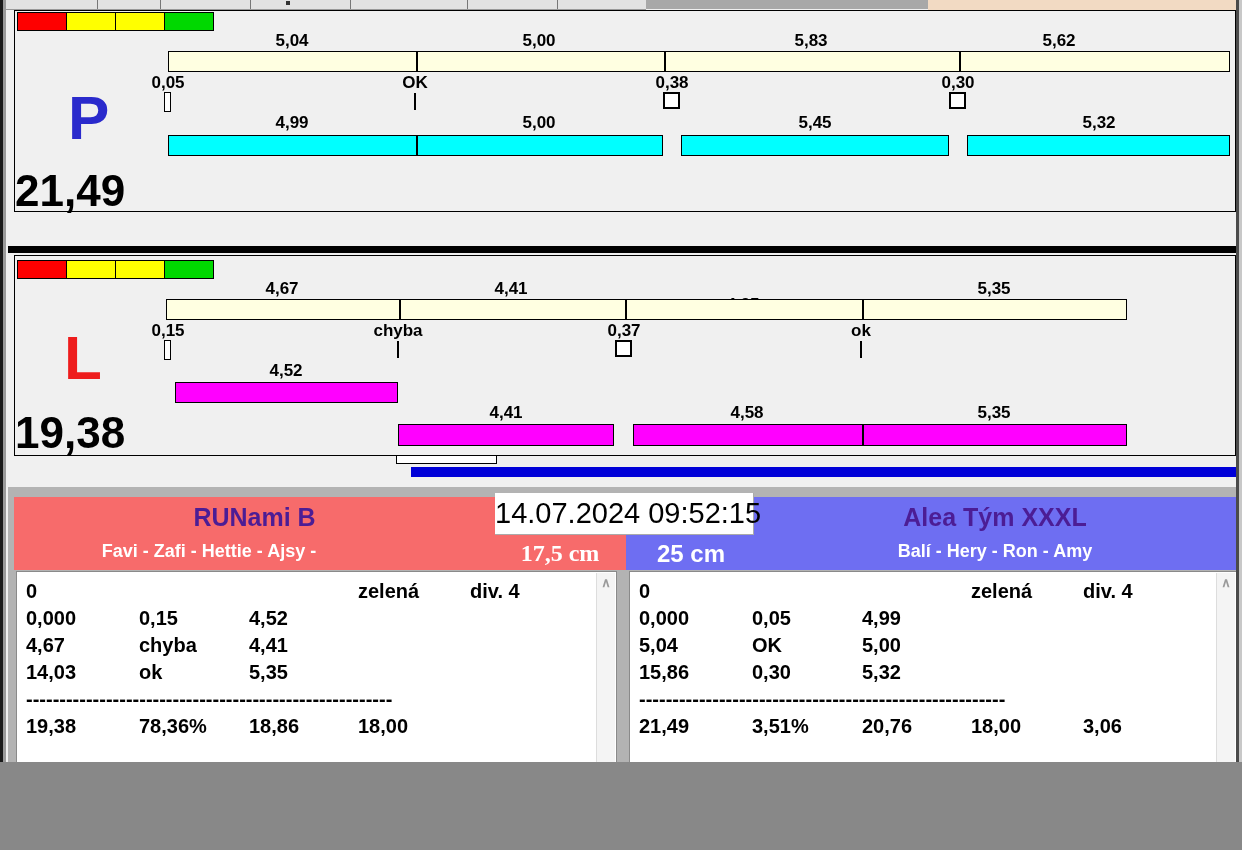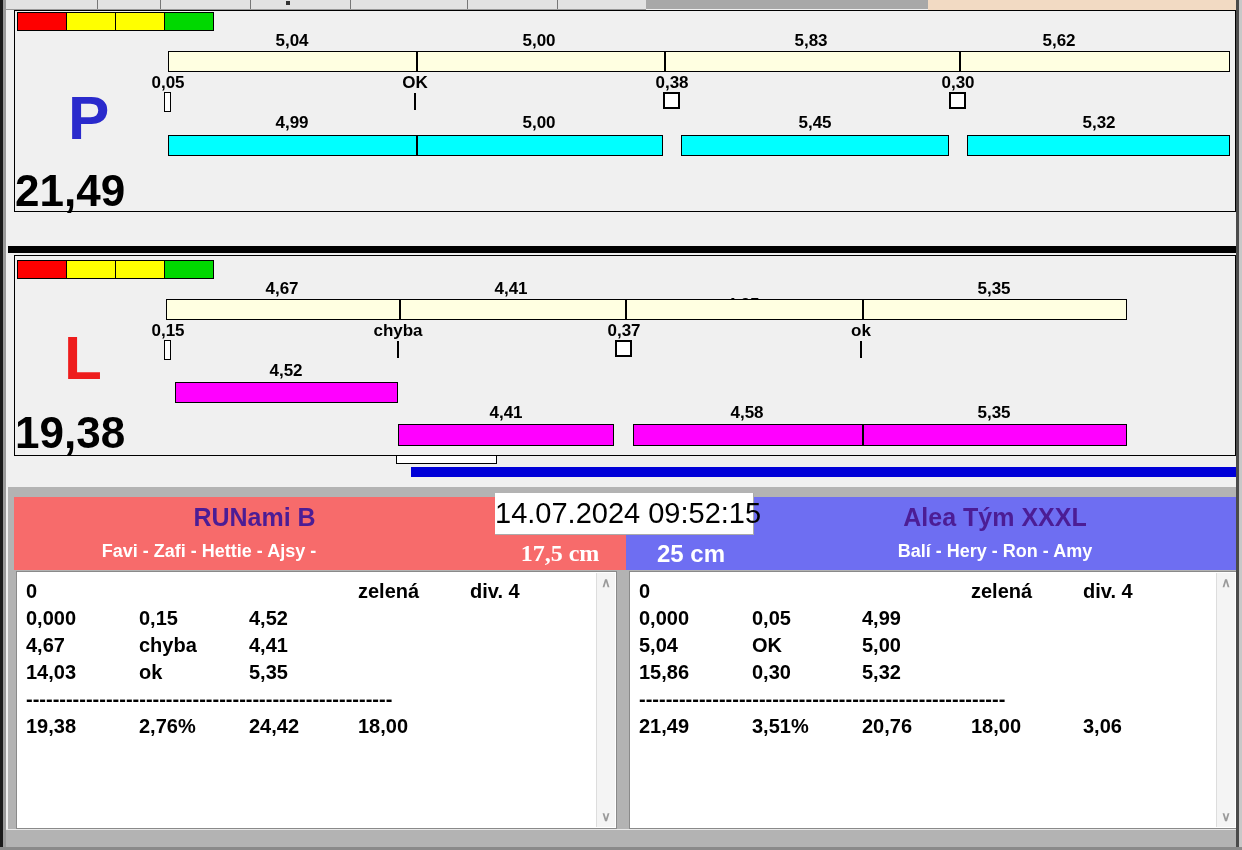--- a/index.html
+++ b/index.html
@@ -1,16 +1,16 @@
 <!DOCTYPE html>
 <html><head>
 <meta charset="utf-8">
 <style>
   html,body{margin:0;padding:0;background:#888;}
-  #screen{position:relative;width:1242px;height:850px;background:#f0f0f0;overflow:hidden;
+  #screen{position:relative;width:1242px;height:762px;background:#f0f0f0;overflow:hidden;
           font-family:"Liberation Sans",sans-serif;}
   .abs{position:absolute;}
   
   .panel{position:absolute;left:14px;width:1222px;background:#f0f0f0;border:1px solid #000;box-sizing:border-box;}
   .sq{position:absolute;width:50px;height:19px;border:1px solid #000;box-sizing:border-box;}
   .lbl{position:absolute;width:140px;margin-left:-70px;text-align:center;white-space:nowrap;
        font-weight:bold;font-size:17px;color:#000;}
   .bar{position:absolute;height:21px;border:1px solid #000;box-sizing:border-box;}
   .btick{position:absolute;top:-1px;bottom:-1px;width:2px;background:#000;}
   .dtick{position:absolute;width:2px;height:17px;background:#000;}
@@ -171,21 +171,21 @@
       <div class="row">
         <span class="c c1">4,67</span><span class="c c2">chyba</span><span class="c c3">4,41</span><span class="c c4"></span><span class="c"></span>
       </div>
       <div class="row">
         <span class="c c1">14,03</span><span class="c c2">ok</span><span class="c c3">5,35</span><span class="c c4"></span><span class="c"></span>
       </div>
       <div class="row">
         <span class="dashes">-------------------------------------------------------</span>
       </div>
       <div class="row">
-        <span class="c c1">19,38</span><span class="c c2">2,76%</span><span class="c c3">24,42</span><span class="c c4">18,00</span><span class="c"></span>
+        <span class="c c1">19,38</span><span class="c c2">78,36%</span><span class="c c3">18,86</span><span class="c c4">18,00</span><span class="c"></span>
       </div>
     </div>
     <div class="sb">
       <span class="up">∧</span>
       <span class="dn">∨</span>
     </div>
   </div>
 
   <div class="memo" style="left:629px;width:608px;">
     <div class="memo-content">

